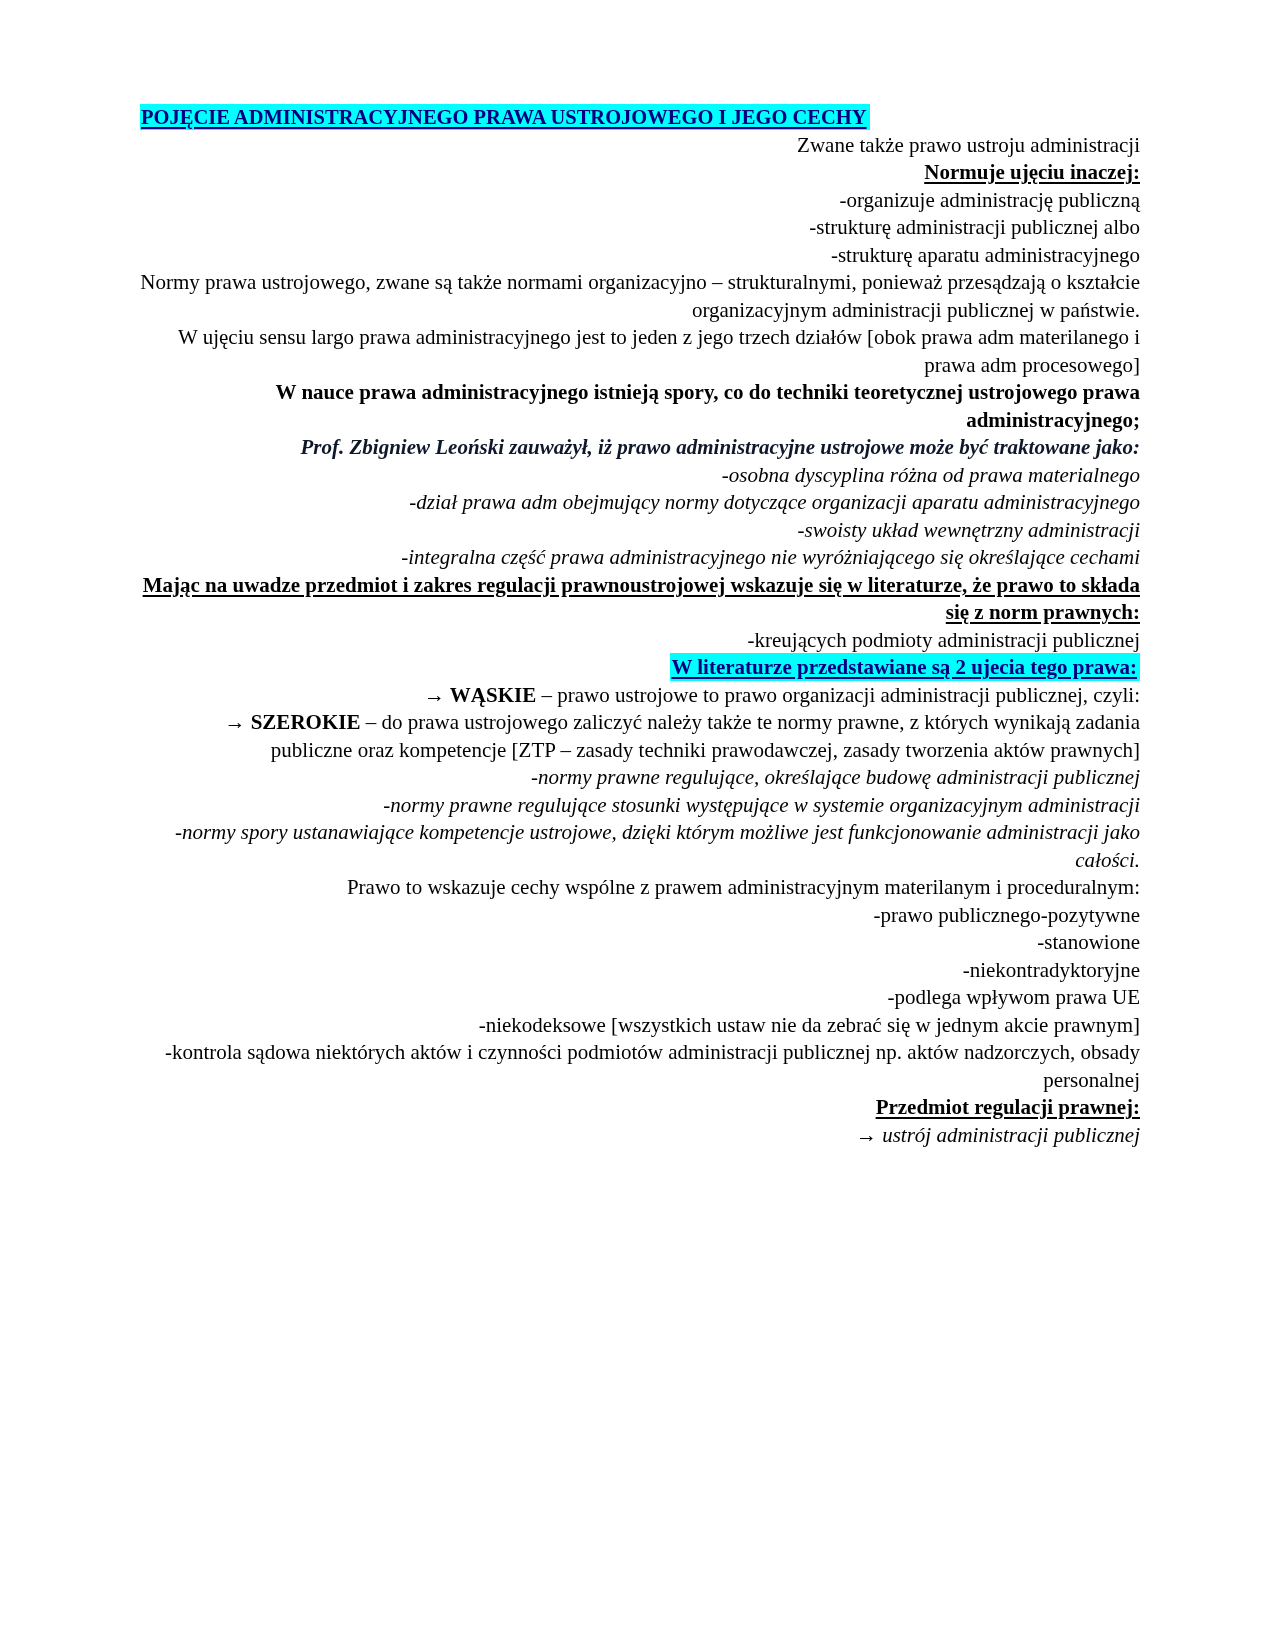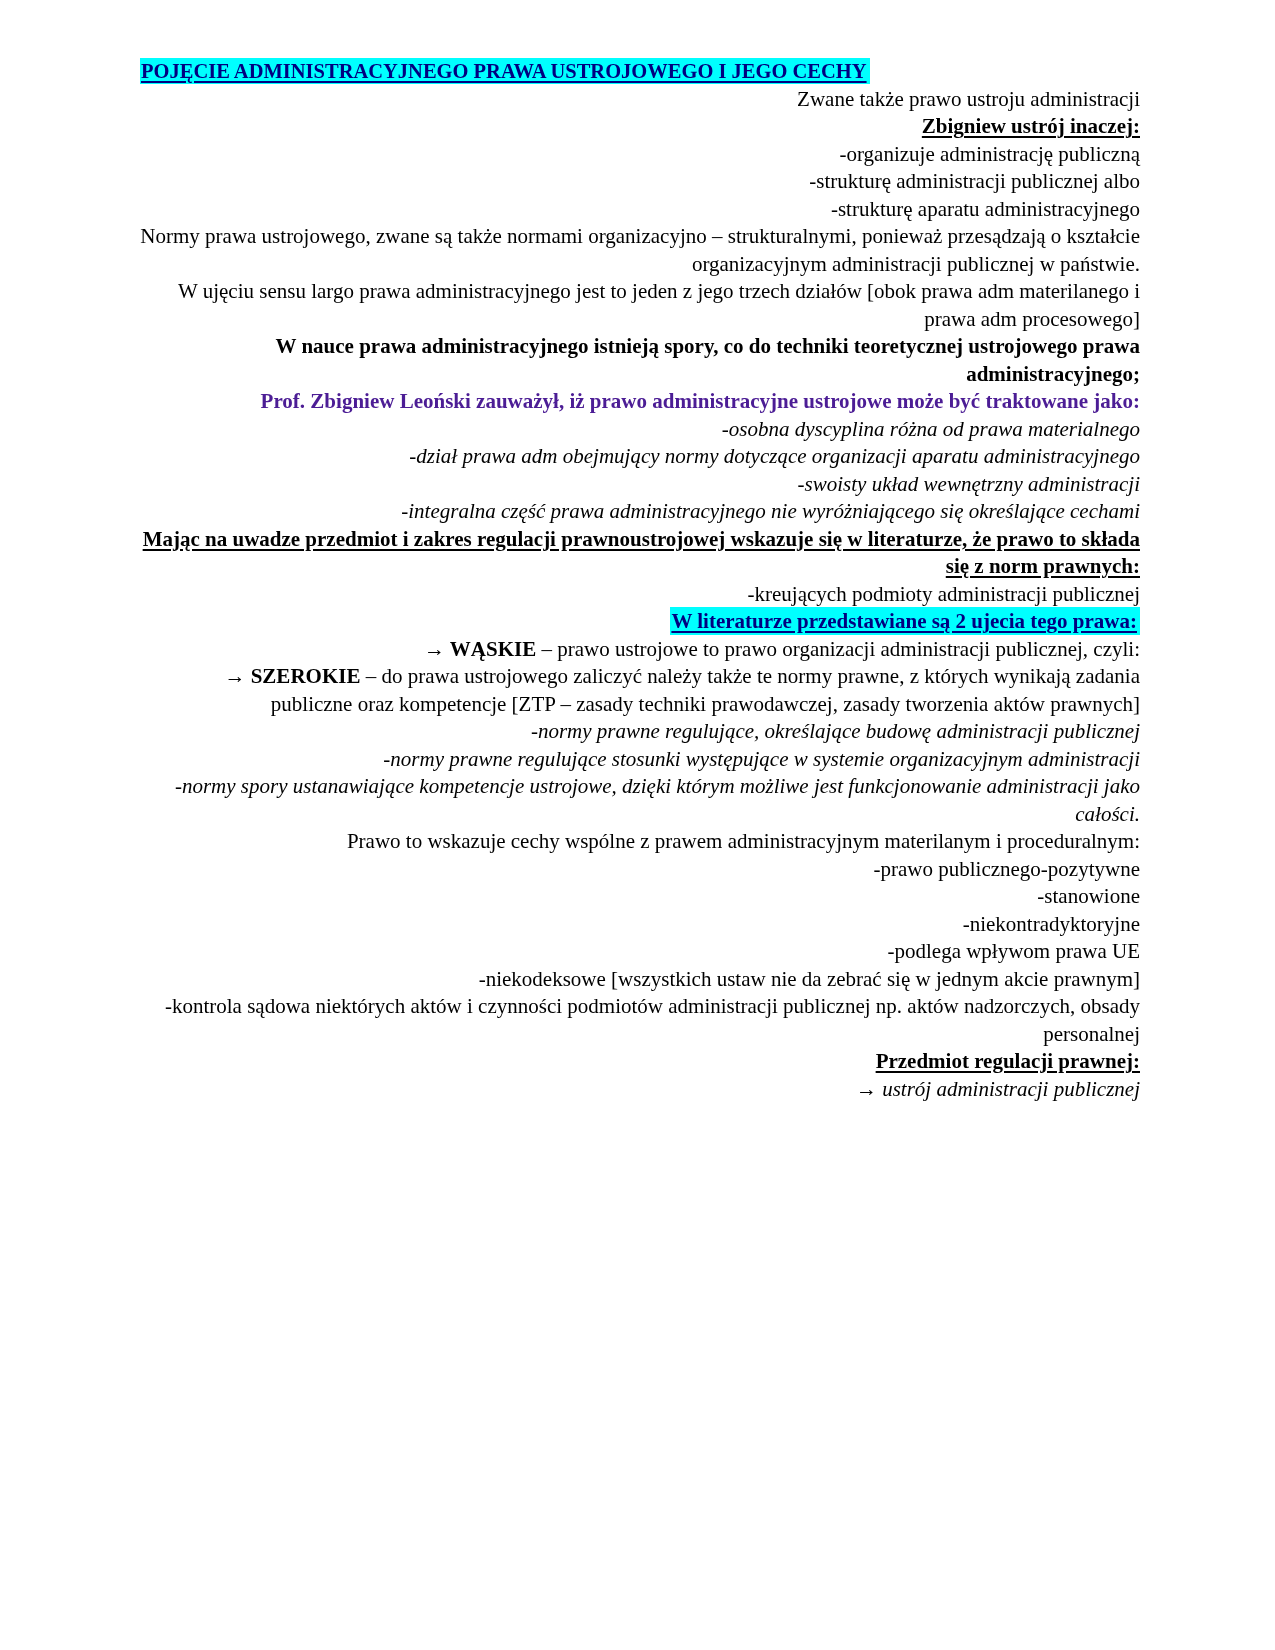--- a/index.html
+++ b/index.html
@@ -3,38 +3,38 @@
 <meta charset="utf-8">
 <style>
   html, body { margin: 0; padding: 0; background: #ffffff; }
   .page {
     position: relative;
     width: 1275px;
     height: 1650px;
     margin: 0 auto;
     background: #ffffff;
     box-sizing: border-box;
-    padding: 58px 135px 40px 140px;
+    padding: 104px 135px 40px 140px;
     font-family: "Liberation Serif", serif;
     font-size: 21px;
     line-height: 27.5px;
     color: #000000;
     overflow: hidden;
   }
   .page p, .page div.block { margin: 0; }
   .sp { margin-top: 27.5px; text-align: right; }           
   .b  { font-weight: bold; }
   .it { font-style: italic; }
   .hu {                                  
     font-weight: bold;
     text-decoration: underline;
     text-decoration-thickness: 2px;
     text-underline-offset: 3px;
   }
-  .red { color: #4c1d95; font-weight: bold; }
+  .red { color: #0f172a; font-weight: bold; font-style: italic; }
   .hl {                                  
     background: #00ffff;
     color: #000080;
     font-weight: bold;
     text-decoration: underline;
     text-decoration-thickness: 2px;
     text-underline-offset: 3px;
     padding: 2px 3px 2px 1px;
   }
   .title-line { font-size: 20.5px; }
@@ -44,21 +44,21 @@
 
 <div class="page">
 
   <div class="block title-line">
     <span class="hl">POJĘCIE ADMINISTRACYJNEGO PRAWA USTROJOWEGO I JEGO CECHY</span>
   </div>
 
   <p class="sp">Zwane także prawo ustroju administracji</p>
 
   <div class="block sp">
-    <div class="hu">Zbigniew ustrój inaczej:</div>
+    <div class="hu">Normuje ujęciu inaczej:</div>
     <div>-organizuje administrację publiczną</div>
     <div>-strukturę administracji publicznej albo</div>
     <div>-strukturę aparatu administracyjnego</div>
   </div>
 
   <p class="sp">Normy prawa ustrojowego, zwane są także normami organizacyjno – strukturalnymi, ponieważ przesądzają o kształcie organizacyjnym administracji publicznej w państwie.</p>
 
   <p class="sp">W ujęciu sensu largo prawa administracyjnego jest to jeden z jego trzech działów [obok prawa adm materilanego i prawa adm procesowego]</p>
 
   <div class="block sp">

